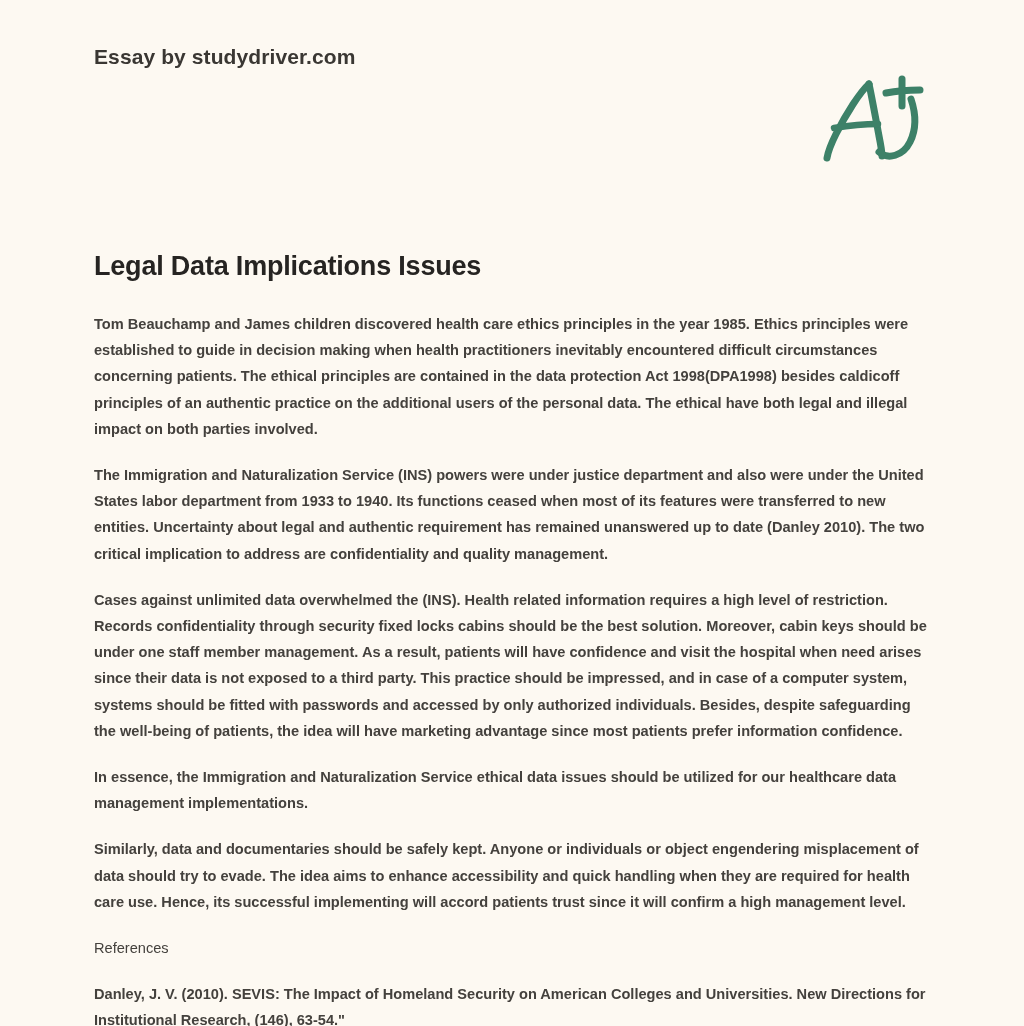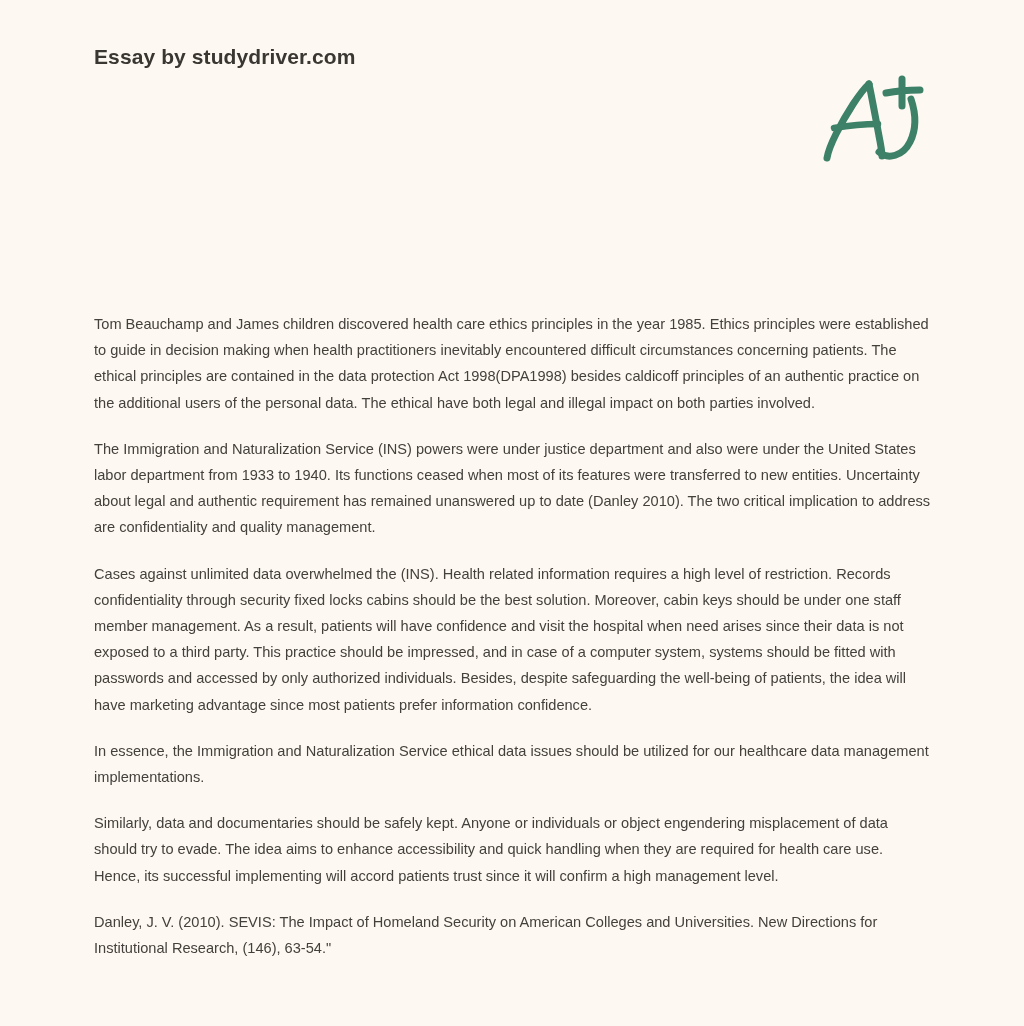--- a/index.html
+++ b/index.html
@@ -92,20 +92,21 @@
     left: 94px;
     width: 838px;
   }
 
   .body-content p {
     margin: 0 0 20px 0;
     font-size: 14.6px;
     line-height: 26.2px;
     color: #44413d;
     text-align: left;
+    font-weight: bold;
   }
 
   .body-content p:last-child {
     margin-bottom: 0;
   }
 
   .ref-heading {
     margin: 0 0 20px 0;
     font-size: 14.6px;
     line-height: 26.2px;
@@ -134,23 +135,25 @@
           <path d="M70 27 C 80 25, 94 24, 104 24" stroke-width="7"></path>
 
           <path d="M86 13 C 86 22, 86 32, 86 40" stroke-width="7"></path>
 
           <path d="M95 33 C 100 48, 101 62, 94 76 C 87 90, 72 94, 63 86" stroke-width="7"></path>
         </g>
       </svg>
     </div>
   </div>
 
+  <h1 class="doc-title">Legal Data Implications Issues</h1>
 
   <div class="body-content">
     <p>Tom Beauchamp and James children discovered health care ethics principles in the year 1985. Ethics principles were established to guide in decision making when health practitioners inevitably encountered difficult circumstances concerning patients. The ethical principles are contained in the data protection Act 1998(DPA1998) besides caldicoff principles of an authentic practice on the additional users of the personal data. The ethical have both legal and illegal impact on both parties involved.</p>
     <p>The Immigration and Naturalization Service (INS) powers were under justice department and also were under the United States labor department from 1933 to 1940. Its functions ceased when most of its features were transferred to new entities. Uncertainty about legal and authentic requirement has remained unanswered up to date (Danley 2010). The two critical implication to address are confidentiality and quality management.</p>
     <p>Cases against unlimited data overwhelmed the (INS). Health related information requires a high level of restriction. Records confidentiality through security fixed locks cabins should be the best solution. Moreover, cabin keys should be under one staff member management. As a result, patients will have confidence and visit the hospital when need arises since their data is not exposed to a third party. This practice should be impressed, and in case of a computer system, systems should be fitted with passwords and accessed by only authorized individuals. Besides, despite safeguarding the well-being of patients, the idea will have marketing advantage since most patients prefer information confidence.</p>
     <p>In essence, the Immigration and Naturalization Service ethical data issues should be utilized for our healthcare data management implementations.</p>
     <p>Similarly, data and documentaries should be safely kept. Anyone or individuals or object engendering misplacement of data should try to evade. The idea aims to enhance   accessibility and quick handling when they are required for health care use. Hence, its successful implementing will accord patients trust since it will confirm a high management level.</p>
+    <div class="ref-heading">References</div>
     <p>Danley, J. V. (2010). SEVIS: The Impact of Homeland Security on American Colleges and Universities. New Directions for Institutional Research, (146), 63-54."</p>
   </div>
 
 </div>
 
 </body></html>

